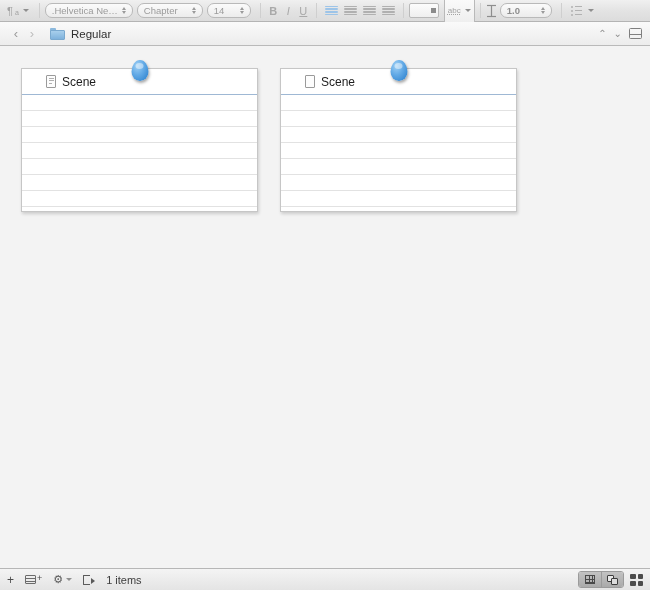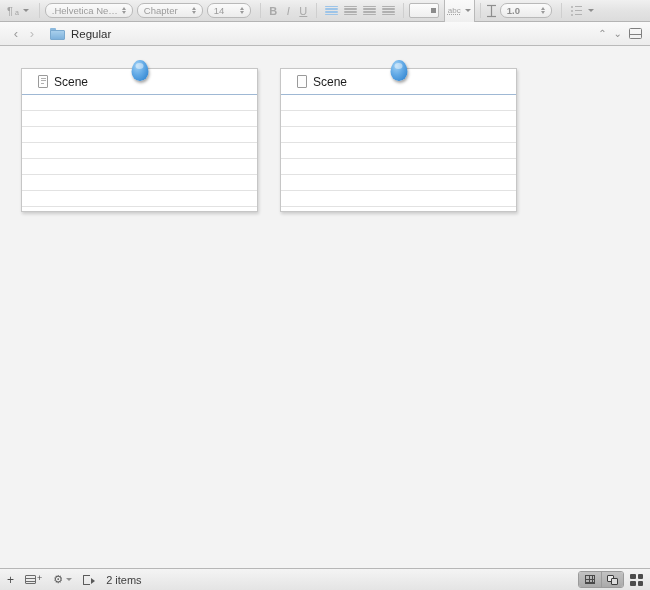--- a/index.html
+++ b/index.html
@@ -292,21 +292,21 @@
     border: 1px solid #c6c6c6;
     box-sizing: border-box;
     box-shadow: 1px 2px 3px rgba(0,0,0,0.16);
     position: relative;
     overflow: hidden;
   }
   .card-title {
     height: 26px;
     display: flex;
     align-items: center;
-    padding-left: 16px;
+    padding-left: 24px;
     border-bottom: 1px solid #9fb8d4;
     box-sizing: border-box;
     gap: 6px;
   }
   .doc-icon {
     width: 10px; height: 13px;
     border: 1px solid #9a9a9a;
     background: #fdfdfd;
     border-radius: 1px;
     box-sizing: border-box;
@@ -697,21 +697,21 @@
     <span class="f-btn">
       <span class="gear-icon">⚙</span>
       <span class="caret"></span>
     </span>
     <span class="f-btn">
       <span class="export-icon">
         <span class="bx"></span>
           <span class="arrow"></span>
       </span>
     </span>
-    <span class="item-count">2 items</span>
+    <span class="item-count">1 items</span>
 
     <span class="view-modes">
       <span class="seg">
         <span class="segbtn on">
           <span class="grid-glyph"></span>
         </span>
         <span class="segbtn on">
           <span class="cork-glyph">
               <span class="c1"></span>
               <span class="c2"></span>

